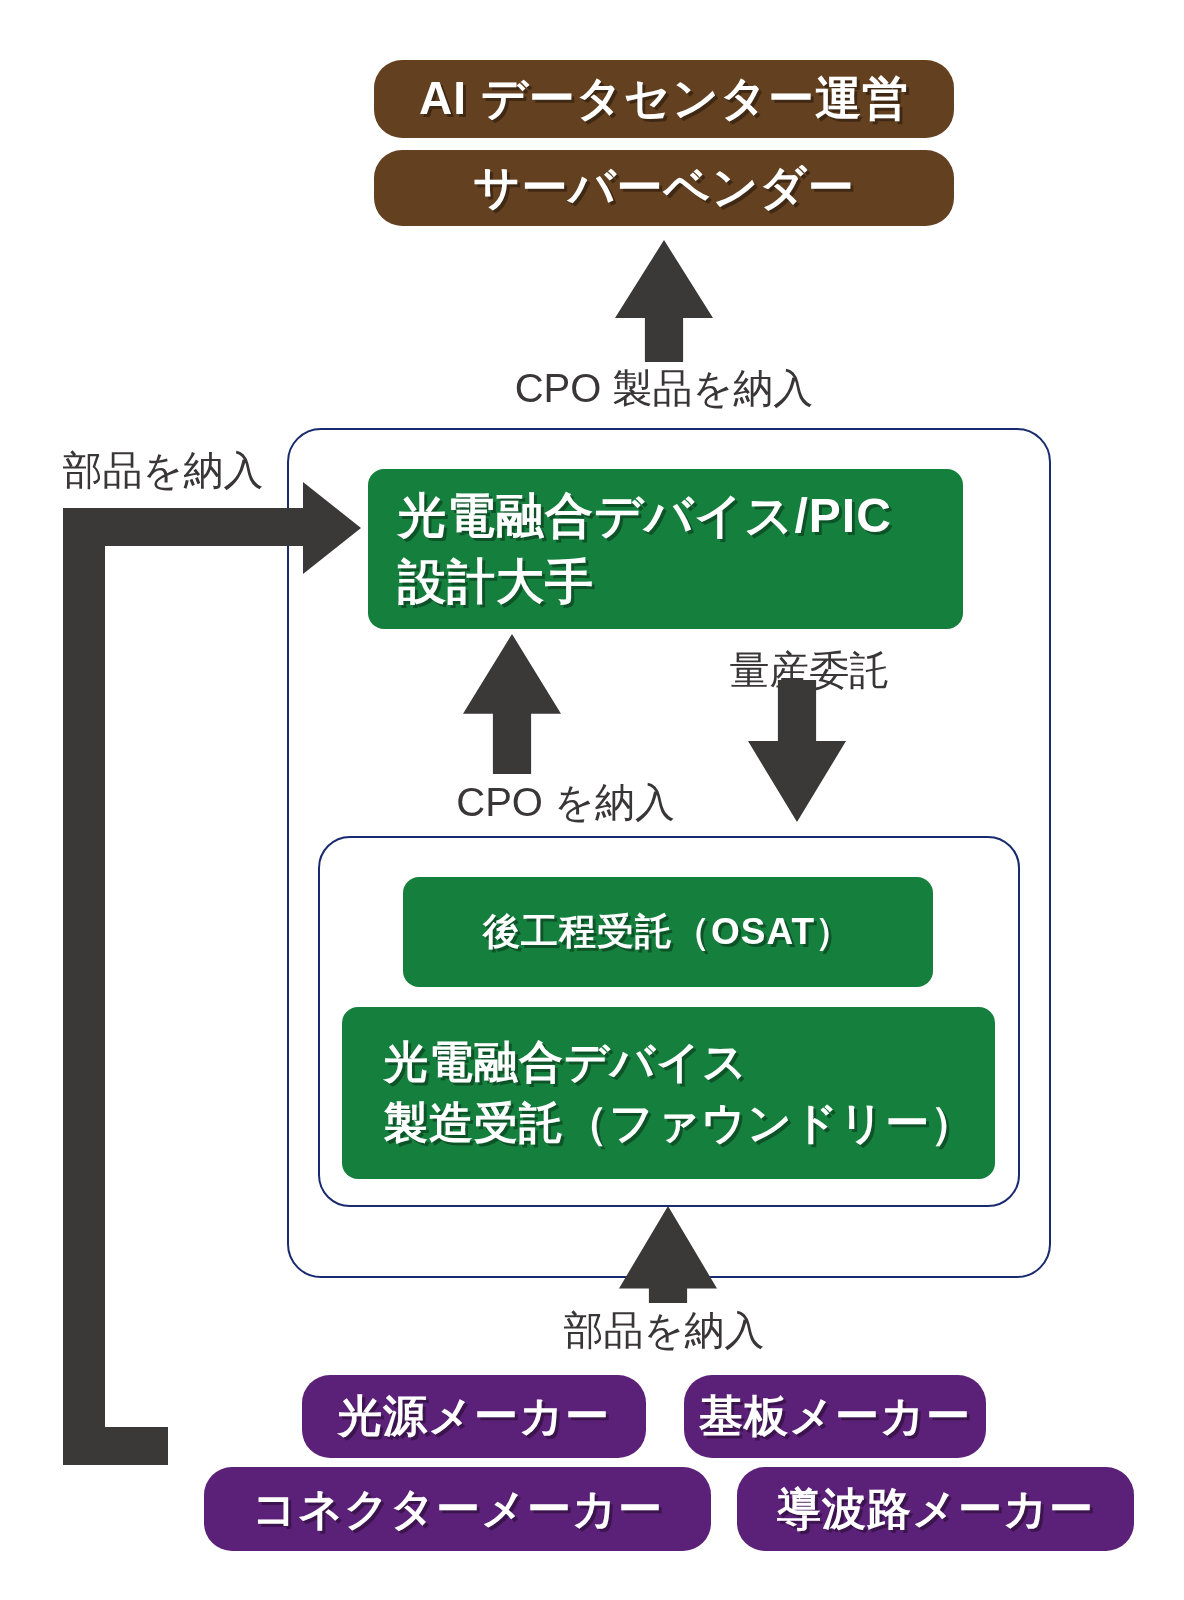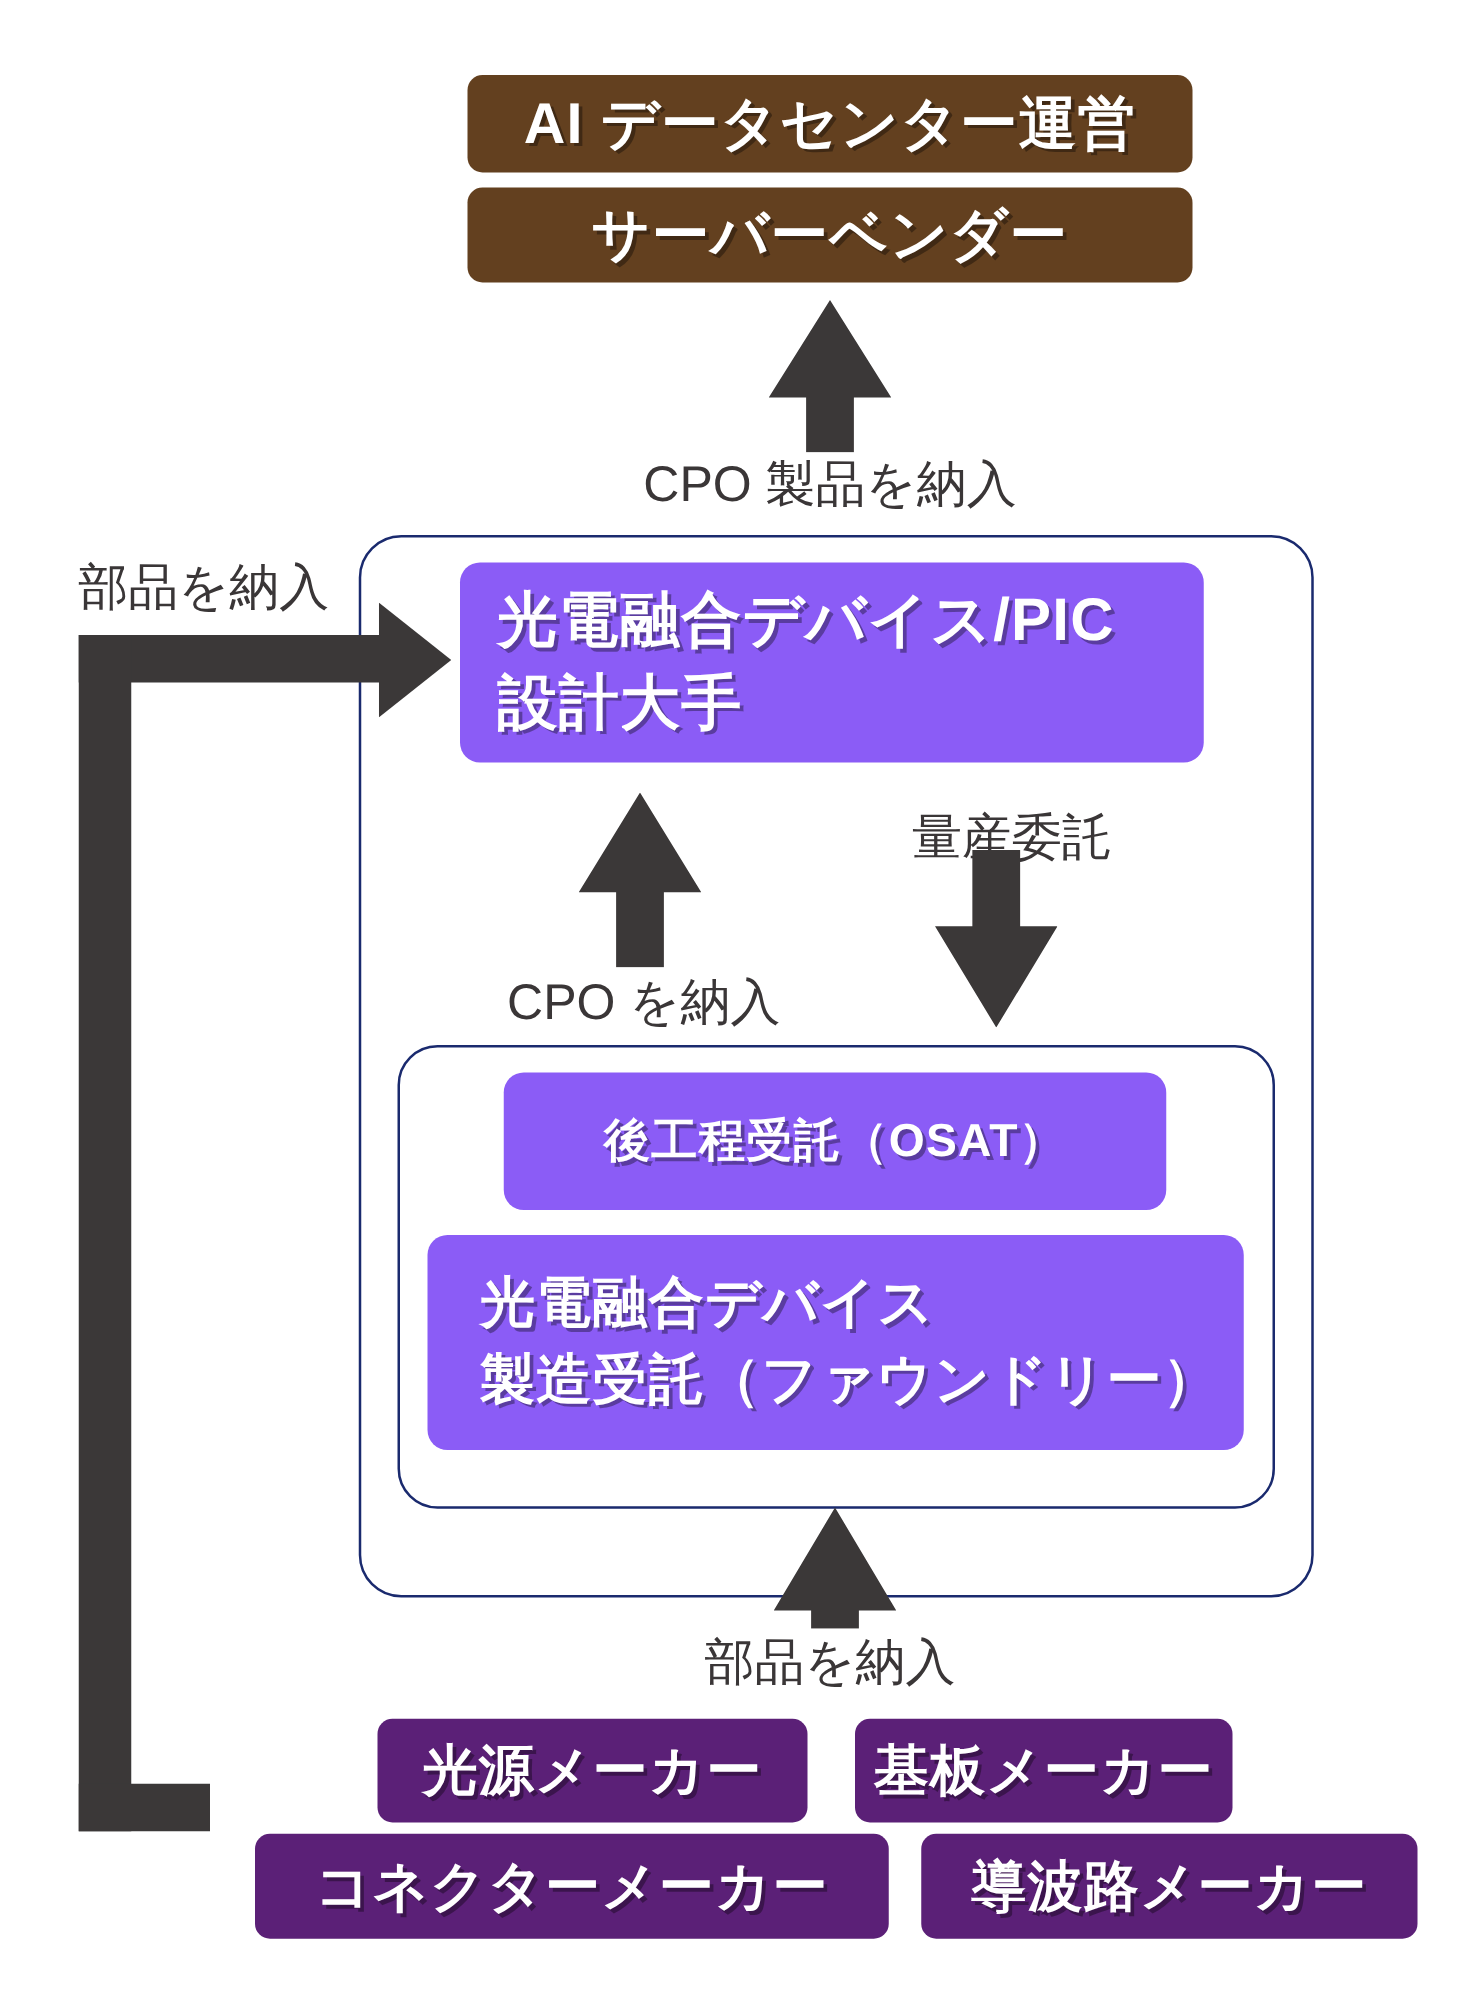--- a/index.html
+++ b/index.html
@@ -3,24 +3,24 @@
 <meta charset="utf-8">
 <style>
   html,body{margin:0;padding:0;background:#ffffff;}
   body{font-family:"Liberation Sans","DejaVu Sans",sans-serif;}
   #canvas{position:relative;width:1184px;height:1600px;background:#ffffff;overflow:hidden;}
 
   .abs{position:absolute;box-sizing:border-box;}
 
   
   .pill{display:flex;align-items:center;justify-content:center;
-        color:#ffffff;font-weight:900;border-radius:12px;
+        color:#ffffff;font-weight:900;border-radius:28px;
         text-shadow:3px 3px 0 rgba(0,0,0,0.35);letter-spacing:1px;}
   .pill.brown{background:#63401f;font-size:46px;}
-  .pill.navy{background:#8b5cf6;border-radius:16px;}
+  .pill.navy{background:#15803d;border-radius:16px;margin-top:19px;}
   .pill.purple{background:#5b2077;font-size:44px;}
 
   .navy-left{display:flex;flex-direction:column;justify-content:center;
              align-items:flex-start;padding-left:30px;}
   .navy-left span{display:block;line-height:1.38;}
 
   
   .frame{border:2.5px solid #1a2a6e;border-radius:34px;background:transparent;}
 
   
@@ -50,21 +50,21 @@
   <div class="abs flow-label" style="left:414px;top:366px;width:500px;">CPO 製品を納入</div>
 
   <div class="abs frame z1" style="left:287px;top:428px;width:764px;height:850px;"></div>
 
   <div class="abs pill navy navy-left" style="left:368px;top:450px;width:595px;height:160px;font-size:48px;">
     <span>光電融合デバイス/PIC</span>
     <span>設計大手</span>
   </div>
 
   <div class="abs arrow arrow-up-long z5" style="left:463px;top:634px;width:98px;height:140px;"></div>
-  <div class="abs flow-label" style="left:355px;top:780px;width:320px;">CPO を納入</div>
+  <div class="abs flow-label" style="left:355px;top:780px;width:320px;text-align:right;">CPO を納入</div>
 
   <div class="abs flow-label" style="left:702px;top:628px;width:215px;margin-top:20px;">量産委託</div>
   <div class="abs arrow arrow-down z5" style="left:748px;top:680px;width:98px;height:142px;"></div>
 
   <div class="abs frame z1" style="left:318px;top:836px;width:702px;height:371px;border-radius:32px;"></div>
 
   <div class="abs pill navy" style="left:403px;top:858px;width:530px;height:110px;font-size:37px;">後工程受託（OSAT）</div>
 
   <div class="abs pill navy navy-left" style="left:342px;top:988px;width:653px;height:172px;font-size:44px;padding-left:42px;">
     <span>光電融合デバイス</span>

